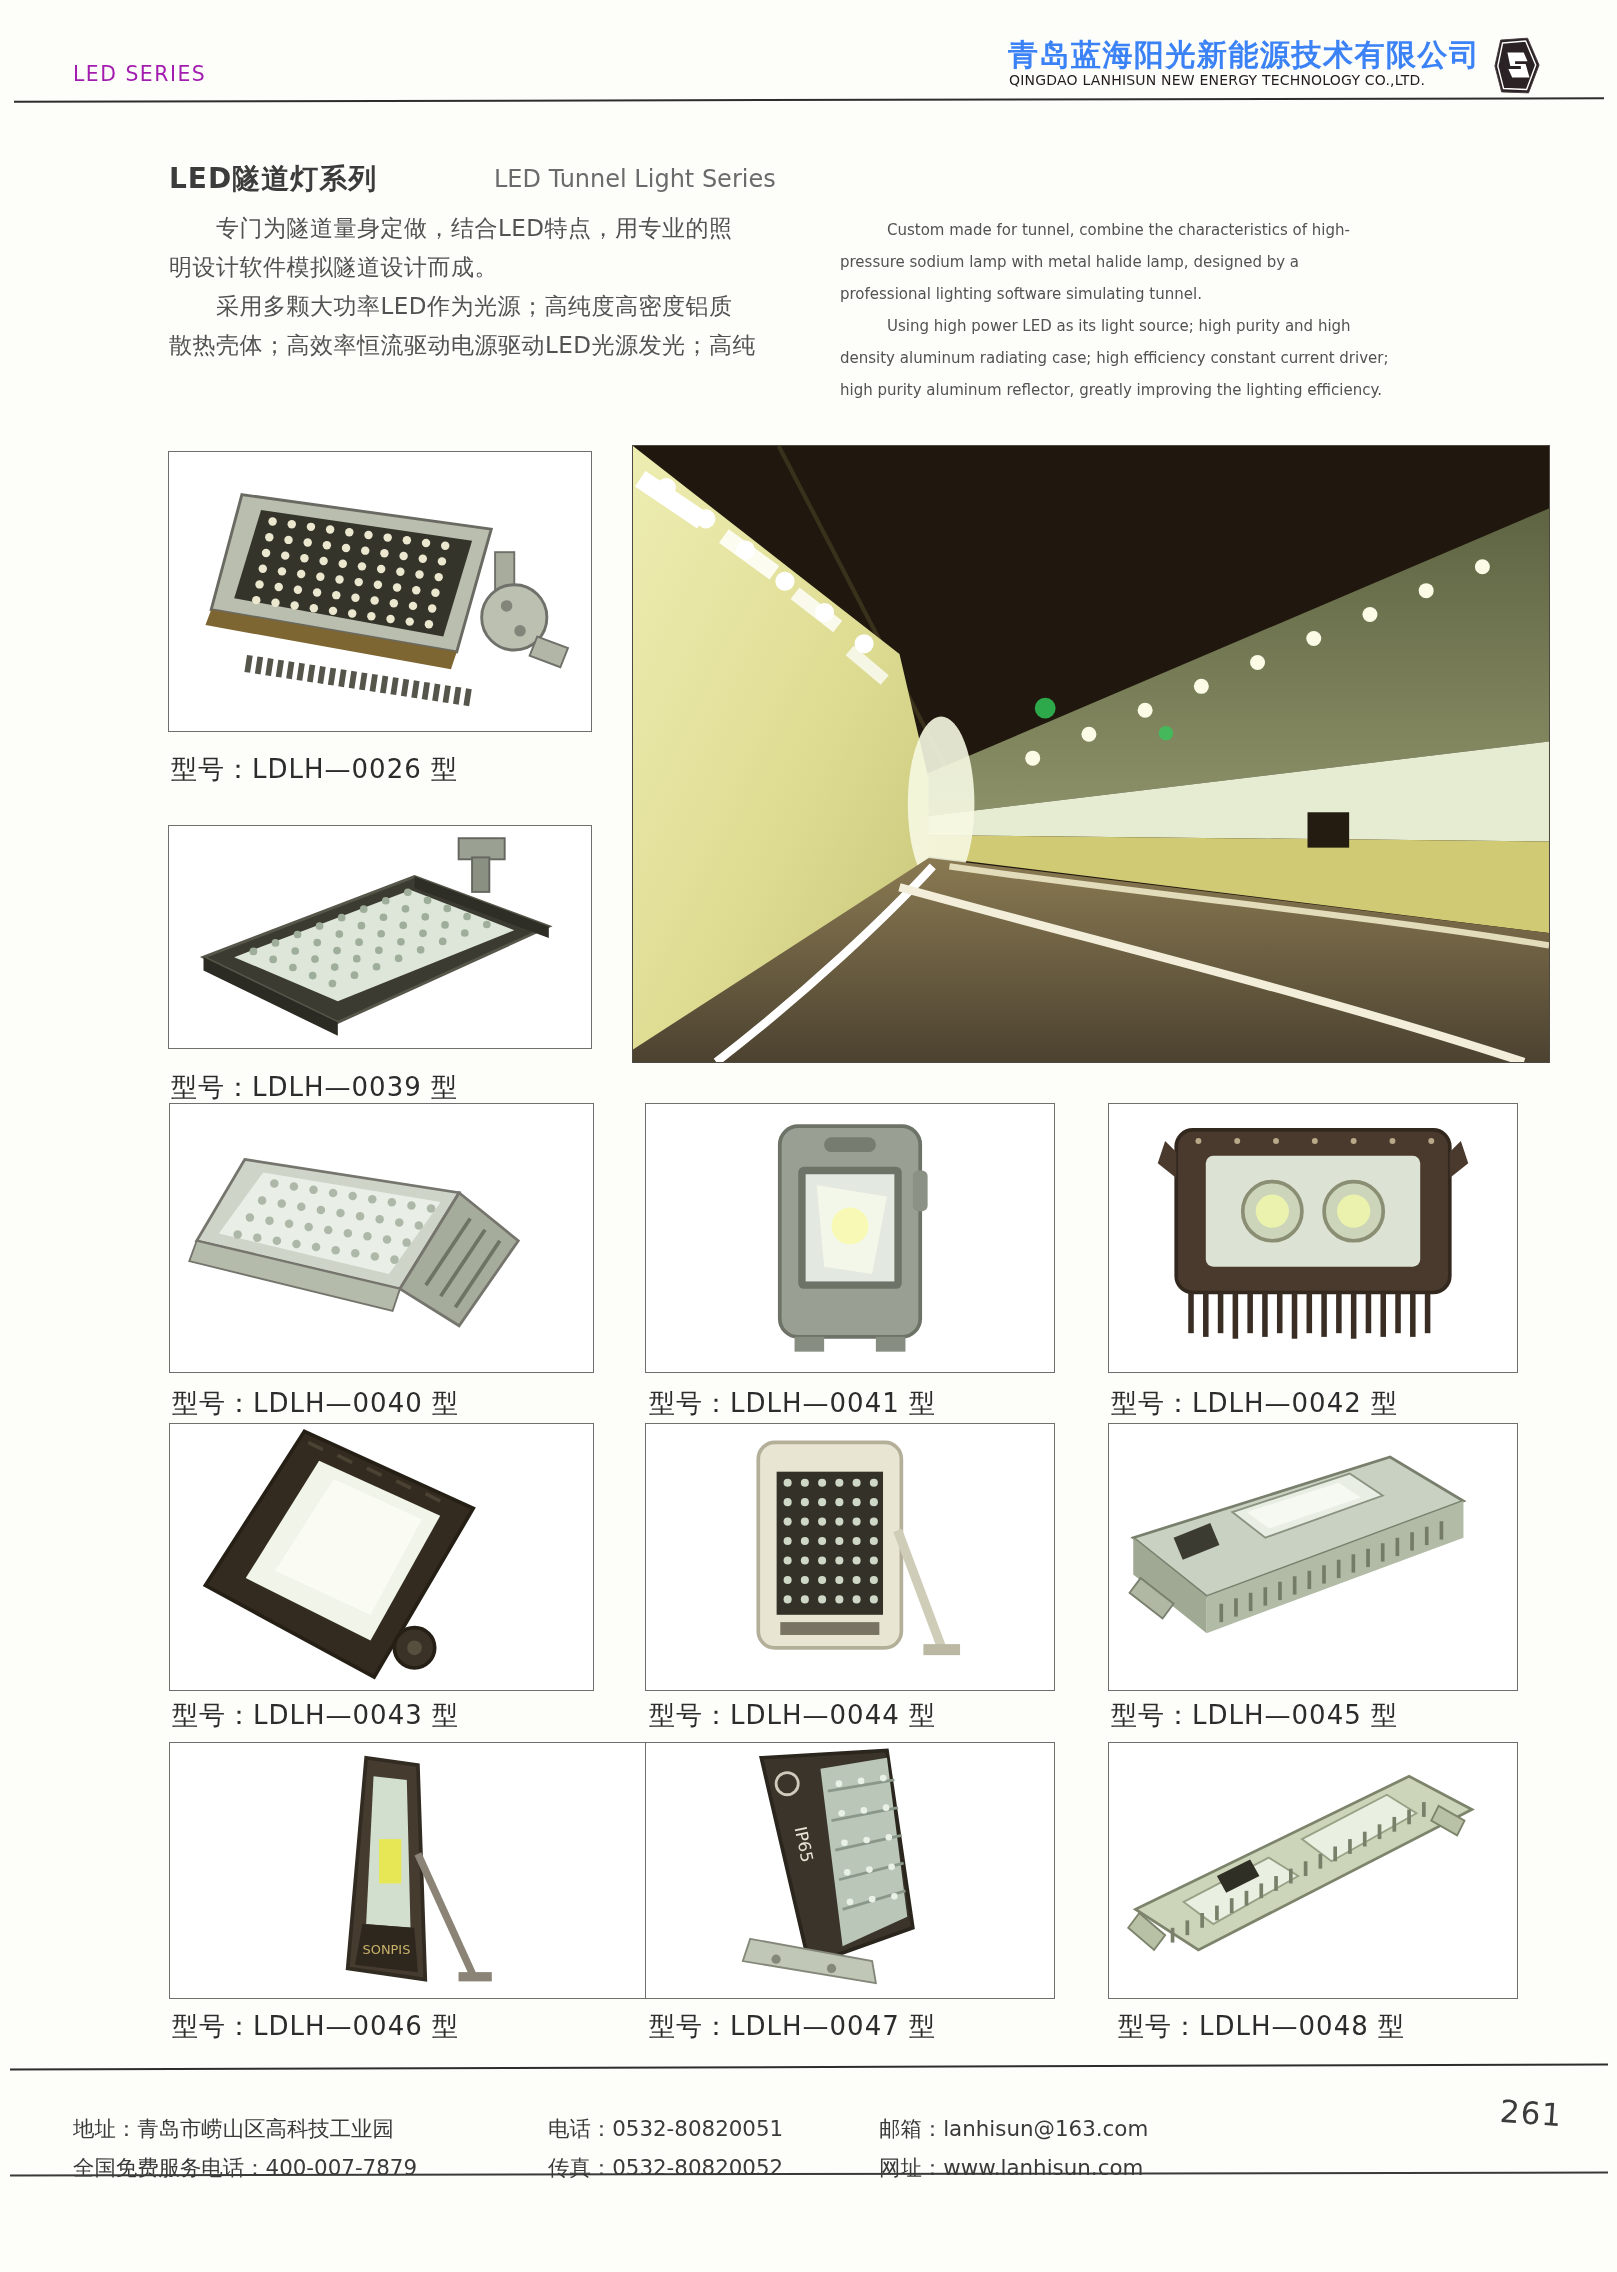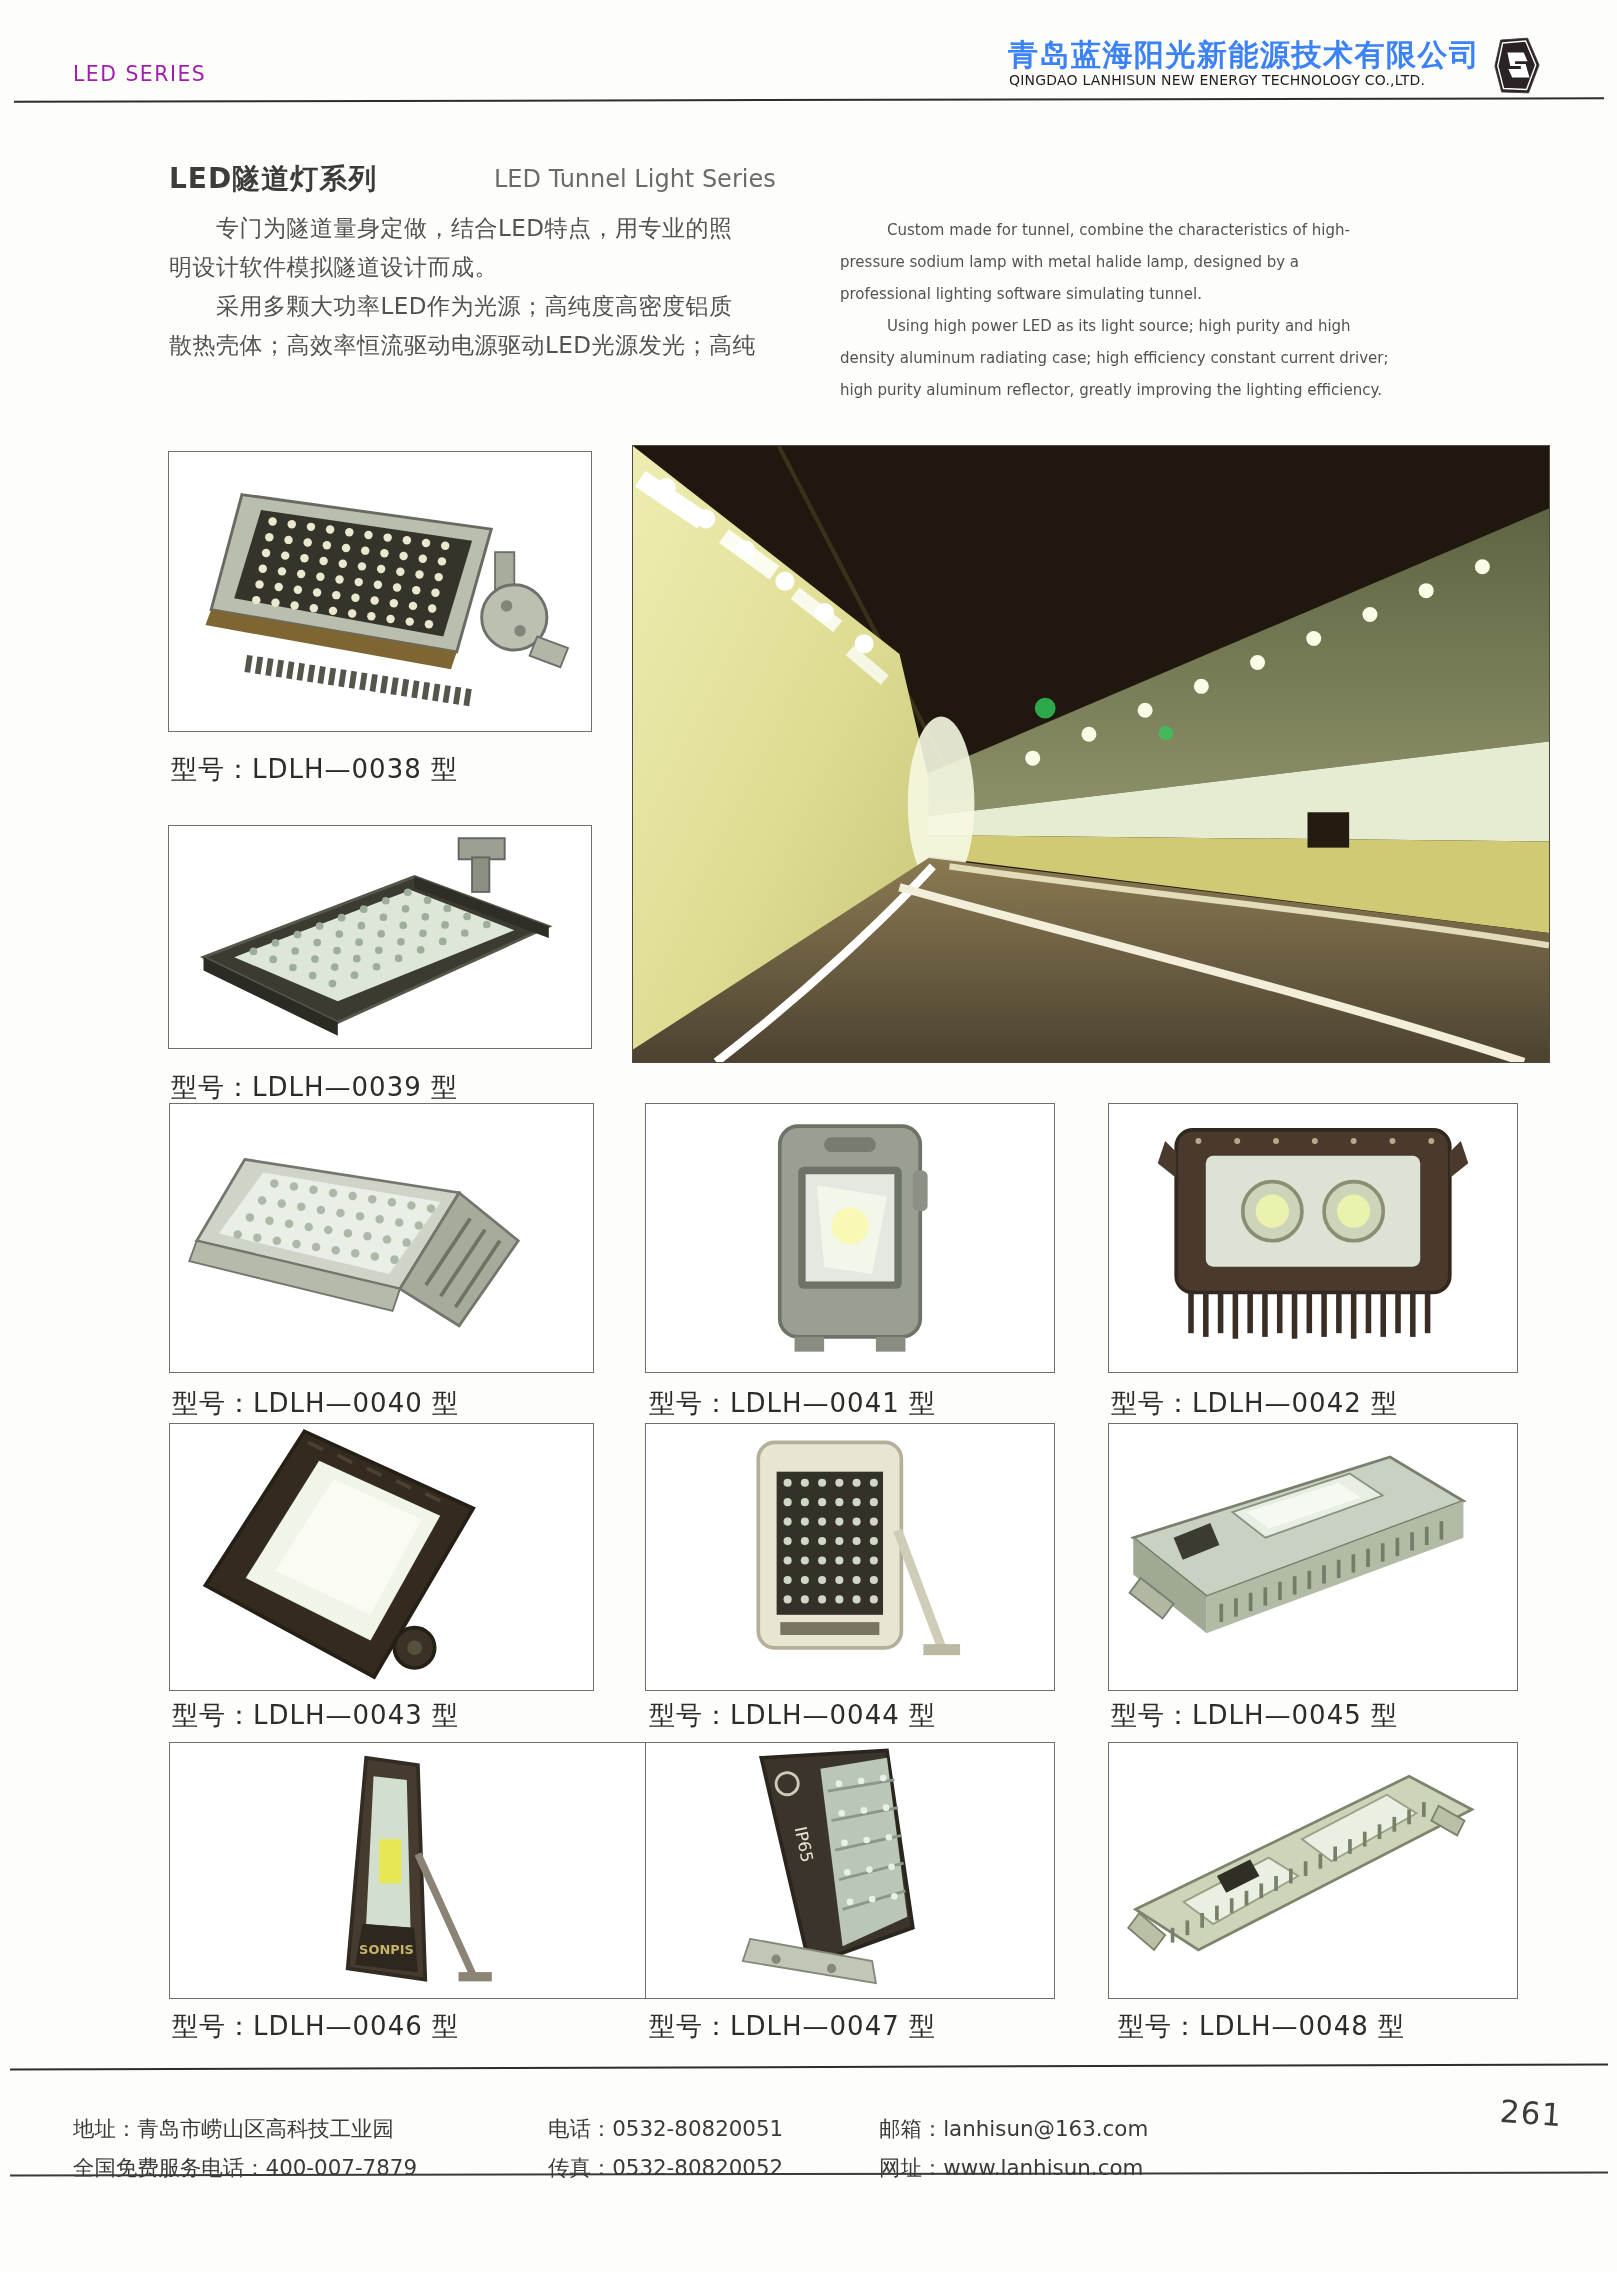--- a/index.html
+++ b/index.html
@@ -195,21 +195,21 @@
           <circle cx="135.50" cy="89.60" r="2.2" fill="#ece8cf"></circle>
         </g>
       <polygon points="22,82 150,104 147,113 19,90" fill="#7e6633"></polygon>
       <rect x="170" y="52" width="10" height="32" fill="#a8ac9c" stroke="#70706a" stroke-width="1"></rect>
       <circle cx="180" cy="86" r="17" fill="#bcc0b1" stroke="#70706a" stroke-width="1.5"></circle>
       <circle cx="176" cy="80" r="3" fill="#83857a"></circle>
       <circle cx="183" cy="93" r="3" fill="#83857a"></circle>
       <polygon points="192,96 208,102 204,112 188,106" fill="#b2b6a7" stroke="#70706a" stroke-width="1"></polygon>
     </svg>
   </div>
-  <div class="abs model-label" style="left:171px;top:752px;">型号：LDLH—0038 型</div>
+  <div class="abs model-label" style="left:171px;top:752px;">型号：LDLH—0026 型</div>
 
   <div class="abs card" style="left:168px;top:825px;width:424px;height:224px;">
     <svg viewBox="0 0 220 115">
       <rect x="151" y="6" width="24" height="11" fill="#9aa092" stroke="#666660" stroke-width="1"></rect>
       <rect x="158" y="16" width="9" height="18" fill="#8a9082" stroke="#666660" stroke-width="1"></rect>
       <polygon points="18,68 128,26 198,52 88,102" fill="#3b3b32" stroke="#56564a" stroke-width="1.5"></polygon>
       <polygon points="34,68 126,33 180,54 88,91" fill="#dde6d9"></polygon>
       <g>
           <circle cx="44.00" cy="65.00" r="2" fill="#9fae9a"></circle>
           <circle cx="55.50" cy="60.60" r="2" fill="#9fae9a"></circle>
@@ -460,21 +460,21 @@
         <line x1="156" y1="62" x2="156" y2="72"></line>
           <line x1="164" y1="59" x2="164" y2="69"></line>
         <line x1="172" y1="56" x2="172" y2="66"></line>
           <line x1="180" y1="53" x2="180" y2="63"></line>
       </g>
       <polygon points="16,84 34,98 28,106 10,92" fill="#b0b8a4" stroke="#787f6c" stroke-width="1"></polygon>
     </svg>
   </div>
   <div class="abs model-label" style="left:1111px;top:1698px;">型号：LDLH—0045 型</div>
 
-  <div class="abs card" style="left:169px;top:1742px;width:483px;height:257px;font-weight:bold;">
+  <div class="abs card" style="left:169px;top:1742px;width:483px;height:257px;">
     <svg viewBox="0 0 220 138">
       <polygon points="86,8 114,12 118,128 76,122" fill="#453b2f" stroke="#322b21" stroke-width="2"></polygon>
       <polygon points="90,18 108,20 110,100 86,98" fill="#d3dfce"></polygon>
       <rect x="93" y="52" width="12" height="24" fill="#e7e756"></rect>
       <polygon points="84,98 112,100 114,124 80,120" fill="#2d271e"></polygon>
       <text x="97" y="114" font-size="7" fill="#c9b268" text-anchor="middle" font-family="DejaVu Sans, sans-serif">SONPIS</text>
       <line x1="114" y1="60" x2="144" y2="126" stroke="#8a8376" stroke-width="4"></line>
       <rect x="136" y="124" width="18" height="5" fill="#8a8376"></rect>
     </svg>
   </div>

